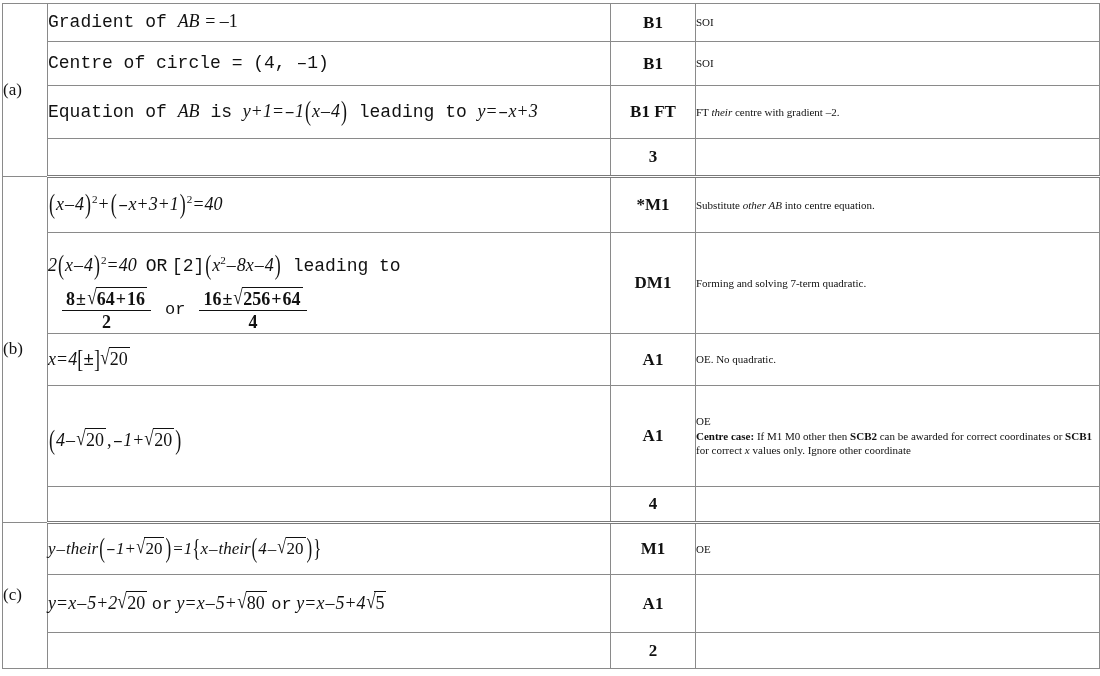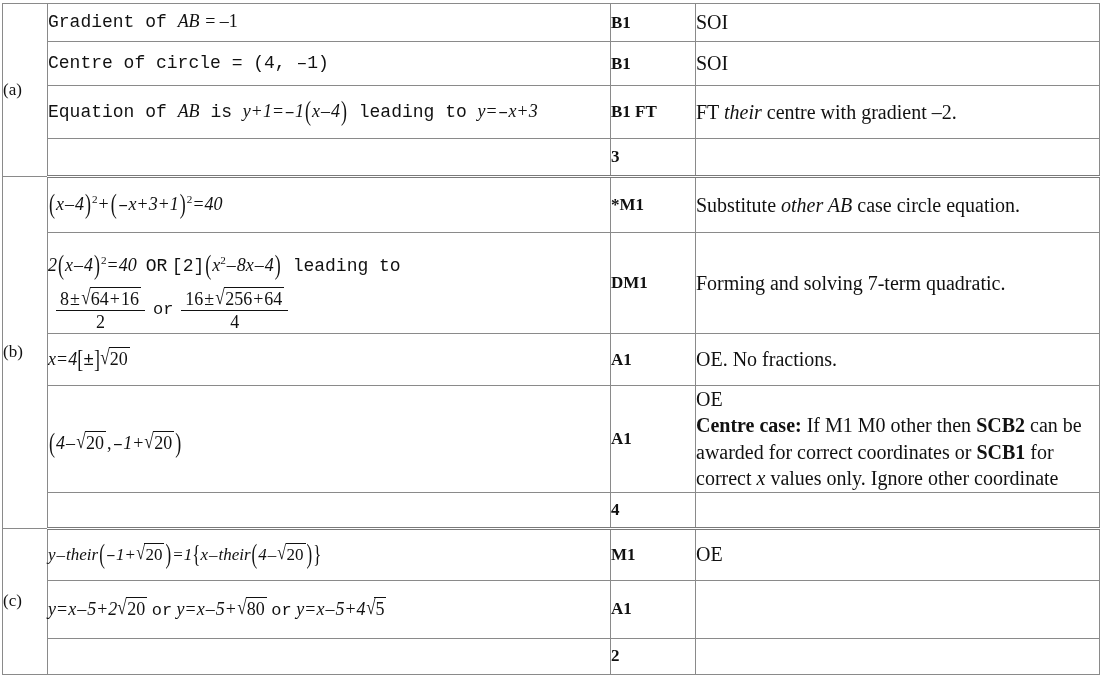--- a/index.html
+++ b/index.html
@@ -52,30 +52,30 @@
     line-height: 1.1;
     white-space: nowrap;
   }
 
   .ans-cell {
     padding: 5px 6px 5px 11px;
     font-size: 17px;
     line-height: 1.35;
   }
   .mark-cell {
-    text-align: left;
+    text-align: center;
     padding: 5px 12px 5px 4px;
     font-weight: bold;
     font-size: 17px;
     white-space: nowrap;
     font-family: Liberation Serif, serif;
   }
   .com-cell {
     padding: 5px 6px 5px 8px;
-    font-size: 20px;
+    font-size: 11px;
     line-height: 1.32;
   }
 
   
   tr.sec-end > td { border-bottom: 3px double #7a7a7a; }
 
   
   .top  { vertical-align: top; }
 
   
@@ -131,21 +131,22 @@
     padding: 1px 2px 0 1px;
     font-style: normal;
   }
 
   
   .frac {
     display: inline-block;
     vertical-align: middle;
     text-align: center;
     line-height: 1.12;
-    margin: 0 8px;
+    margin: 0 14px;
+    font-weight: bold;
   }
   .frac > .num {
     display: block;
     border-bottom: 1.3px solid #111111;
     padding: 0 4px 1px 4px;
     white-space: nowrap;
   }
   .frac > .den {
     display: block;
     padding: 1px 4px 0 4px;
@@ -202,39 +203,39 @@
     <td class="com-cell">&nbsp;</td>
   </tr>
 
   <tr style="height:56px;">
     <td class="part-cell" rowspan="5"><span>(b)</span></td>
     <td class="ans-cell">
       <span class="m it"><span class="pL">(</span>x<span class="op">–</span>4<span class="pR">)</span><sup class="pw">2</sup><span class="op">+</span><span class="pL">(</span><span class="rm">–</span>x<span class="op">+</span>3<span class="op">+</span>1<span class="pR">)</span><sup class="pw">2</sup><span class="op">=</span>40</span>
     </td>
     <td class="mark-cell top">*M1</td>
     <td class="com-cell top">
-      <span>Substitute </span><i>other AB</i><span> case circle equation.</span>
+      <span>Substitute </span><i>other AB</i><span> into centre equation.</span>
     </td>
   </tr>
 
   <tr style="height:101px;">
     <td class="ans-cell top" style="padding-top:21px;">
       <span class="m stack-line"><span class="it">2<span class="pL">(</span>x<span class="op">–</span>4<span class="pR">)</span><sup class="pw">2</sup><span class="op">=</span>40</span>&nbsp;&nbsp;<span class="rm">OR</span>&nbsp;<span class="rm">[2]</span><span class="it"><span class="pL">(</span>x<sup class="pw">2</sup><span class="op">–</span>8x<span class="op">–</span>4<span class="pR">)</span></span><span class="rm"> leading to</span></span>
       <span class="m stack-line"><span class="frac"><span class="num">8<span class="op">±</span><span class="sq"><span class="rad">√</span><span class="rcd">64<span class="op">+</span>16</span></span></span><span class="den">2</span></span><span class="rm" style="font-size:17px;">or</span><span class="frac"><span class="num">16<span class="op">±</span><span class="sq"><span class="rad">√</span><span class="rcd">256<span class="op">+</span>64</span></span></span><span class="den">4</span></span></span>
     </td>
     <td class="mark-cell top">DM1</td>
     <td class="com-cell top">Forming and solving 7-term quadratic.</td>
   </tr>
 
   <tr style="height:52px;">
     <td class="ans-cell">
       <span class="m it">x<span class="op">=</span>4<span class="bL">[</span><span class="rm">±</span><span class="bR">]</span><span class="sq"><span class="rad">√</span><span class="rcd">20</span></span></span>
     </td>
     <td class="mark-cell top">A1</td>
-    <td class="com-cell top">OE. No fractions.</td>
+    <td class="com-cell top">OE. No quadratic.</td>
   </tr>
 
   <tr style="height:101px;">
     <td class="ans-cell top" style="padding-top:9px;">
       <span class="m it"><span class="pL">(</span>4<span class="op">–</span><span class="sq"><span class="rad">√</span><span class="rcd">20</span></span><span class="op">,</span><span class="rm">–</span>1<span class="op">+</span><span class="sq"><span class="rad">√</span><span class="rcd">20</span></span><span class="pR">)</span></span>
     </td>
     <td class="mark-cell top">A1</td>
     <td class="com-cell top">
       <div>OE</div>
       <div><b>Centre case:</b><span> If M1 M0 other then </span><b>SCB2</b><span> can be awarded for correct coordinates or </span><b>SCB1</b><span> for correct </span><i>x</i><span> values only. Ignore other coordinate</span></div>

